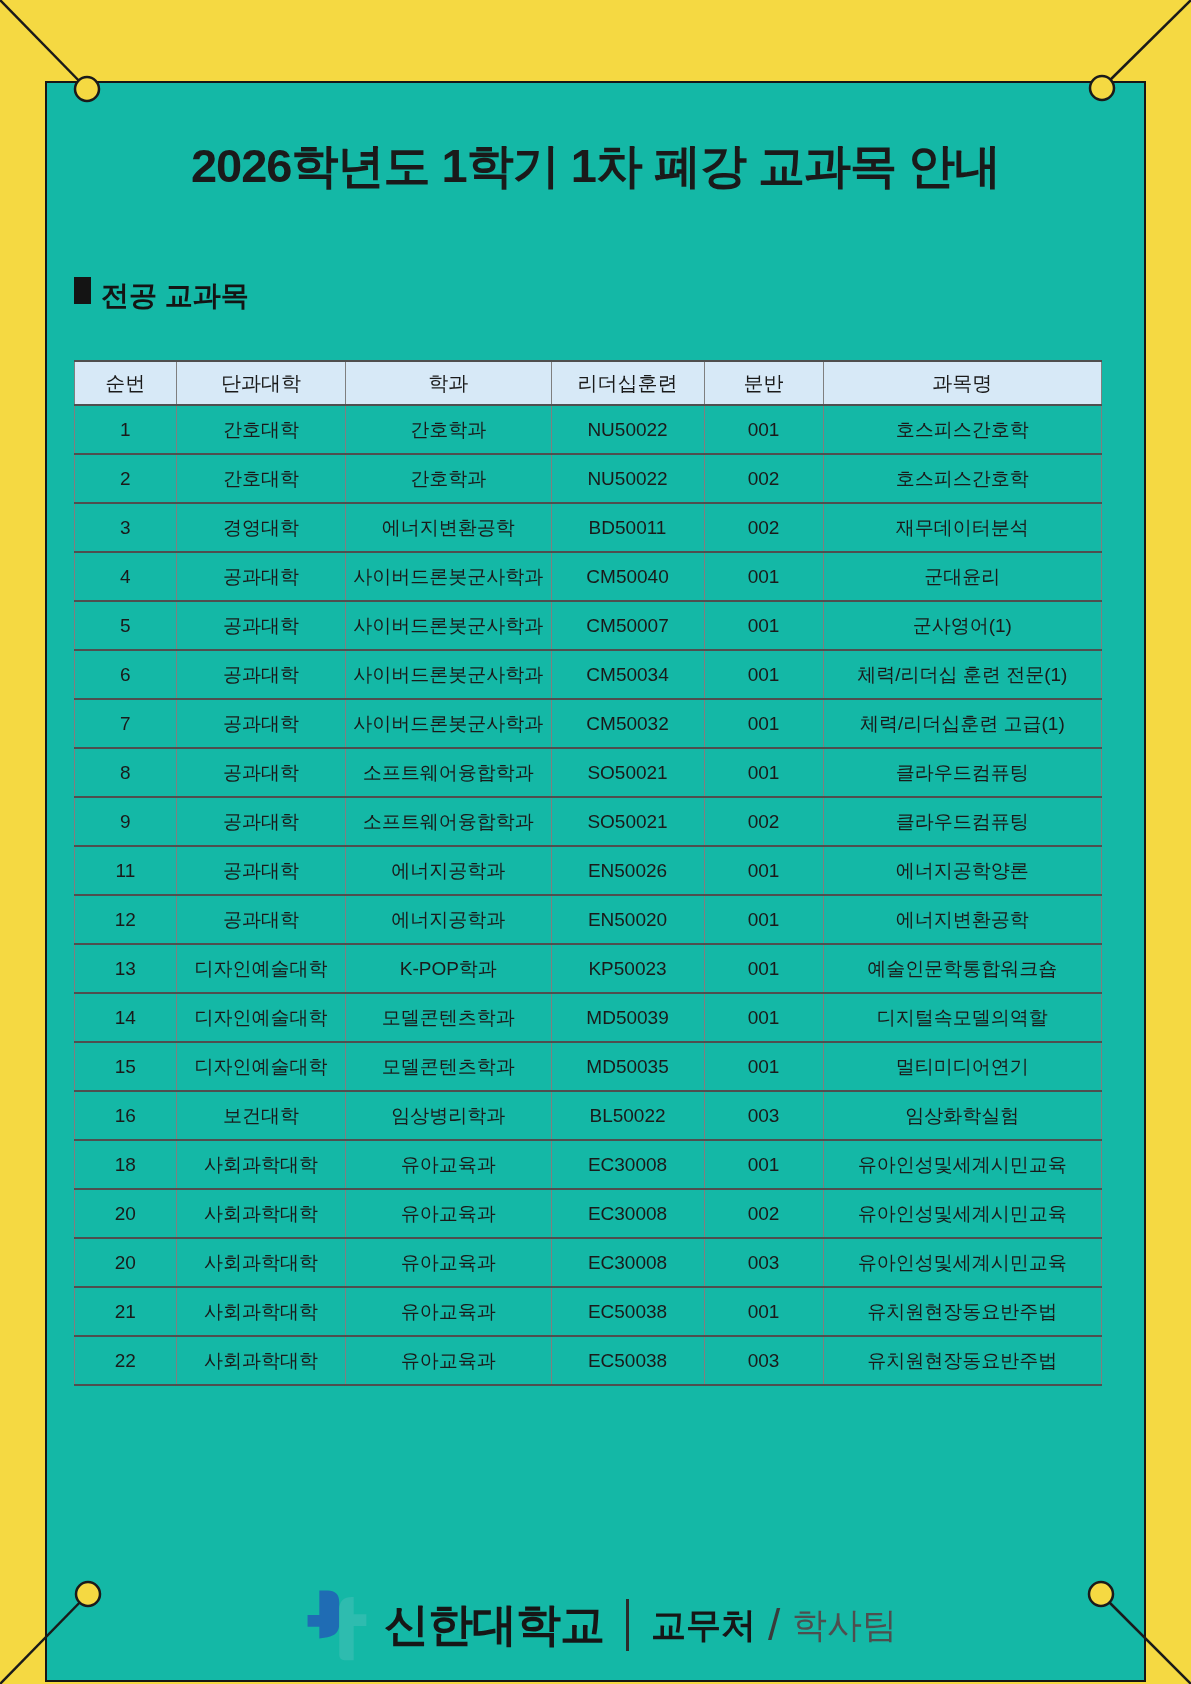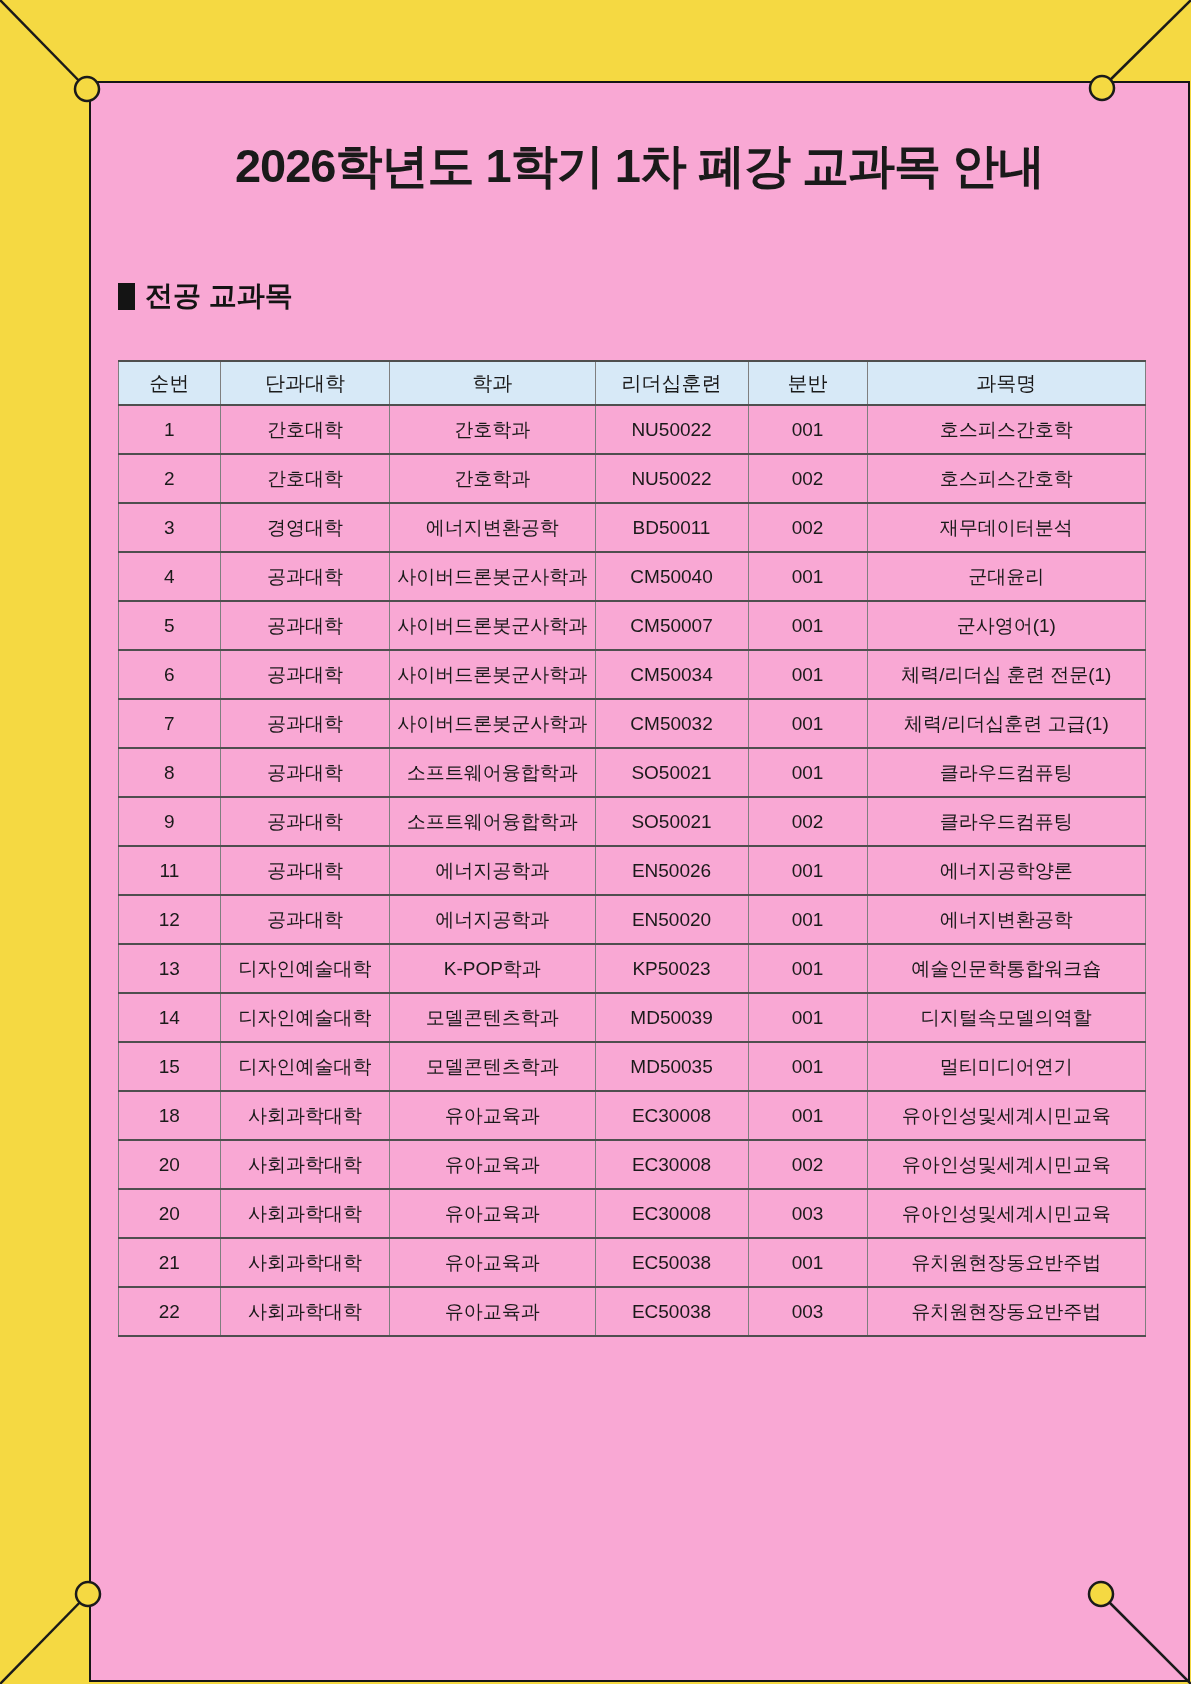--- a/index.html
+++ b/index.html
@@ -12,25 +12,24 @@
     background: #F5D942;
     overflow: hidden;
   }
 
   .paper {
     position: absolute;
     left: 45px;
     top: 81px;
     width: 1101px;
     height: 1601px;
-    background: #f9a8d4;
+    background: #14b8a6;
     border: 2.5px solid #161616;
     box-sizing: border-box;
     z-index: 1;
-    margin-left: 44px;
   }
 
   .pins-overlay {
     position: absolute;
     left: 0; top: 0;
     width: 1191px;
     height: 1684px;
     z-index: 3;
     pointer-events: none;
   }
@@ -46,21 +45,21 @@
     letter-spacing: -1px;
     color: #1a1a1a;
     line-height: 1.3;
   }
 
   .section-heading {
     position: absolute;
     left: 27px;
     top: 194px;
     display: flex;
-    align-items: center;
+    align-items: flex-start;
     gap: 10px;
     font-size: 28px;
     font-weight: 700;
     color: #141414;
   }
   .section-bullet {
     width: 17px;
     height: 27px;
     background: #141414;
     flex: 0 0 auto;
@@ -284,20 +283,28 @@
             </tr>
             <tr>
               <td>15</td>
               <td>디자인예술대학</td>
               <td>모델콘텐츠학과</td>
               <td>MD50035</td>
               <td>001</td>
               <td>멀티미디어연기</td>
             </tr>
             <tr>
+              <td>16</td>
+              <td>보건대학</td>
+              <td>임상병리학과</td>
+              <td>BL50022</td>
+              <td>003</td>
+              <td>임상화학실험</td>
+            </tr>
+            <tr>
               <td>18</td>
               <td>사회과학대학</td>
               <td>유아교육과</td>
               <td>EC30008</td>
               <td>001</td>
               <td>유아인성및세계시민교육</td>
             </tr>
             <tr>
               <td>20</td>
               <td>사회과학대학</td>
@@ -327,20 +334,31 @@
               <td>사회과학대학</td>
               <td>유아교육과</td>
               <td>EC50038</td>
               <td>003</td>
               <td>유치원현장동요반주법</td>
             </tr>
           </tbody>
       </table>
     </div>
 
+    <div class="footer">
+      <svg class="logo" width="76" height="80" viewBox="0 0 84 80" xmlns="http://www.w3.org/2000/svg">
+        <path fill="#1F6CB4" d="M28 2 H37 C45.7 2 50 6.3 50 15 V39 C50 47.5 45.5 52 37 53.5 L28 55 V42 H15 V29 H28 Z"></path>
+        <path fill="#2EBCAF" d="M50 23 C50 13.7 54.7 9 64 9 H66 V28 H80 V41 H66 V79 H56 C52 79 50 77 50 73 Z"></path>
+      </svg>
+      <span class="uni-name">신한대학교</span>
+      <span class="divider"></span>
+      <span class="dept-name">교무처</span>
+      <span class="slash">/</span>
+      <span class="team-name">학사팀</span>
+    </div>
 
   </div>
 
   <svg class="pins-overlay" width="1191" height="1684" viewBox="0 0 1191 1684" xmlns="http://www.w3.org/2000/svg">
     <line x1="0" y1="0" x2="87" y2="89" stroke="#1a1a1a" stroke-width="2.5"></line>
     <line x1="1191" y1="0" x2="1102" y2="88" stroke="#1a1a1a" stroke-width="2.5"></line>
     <line x1="0" y1="1684" x2="88" y2="1594" stroke="#1a1a1a" stroke-width="2.5"></line>
     <line x1="1191" y1="1684" x2="1101" y2="1594" stroke="#1a1a1a" stroke-width="2.5"></line>
     <circle cx="87" cy="89" r="12" fill="#F5D942" stroke="#1a1a1a" stroke-width="2.5"></circle>
     <circle cx="1102" cy="88" r="12" fill="#F5D942" stroke="#1a1a1a" stroke-width="2.5"></circle>

